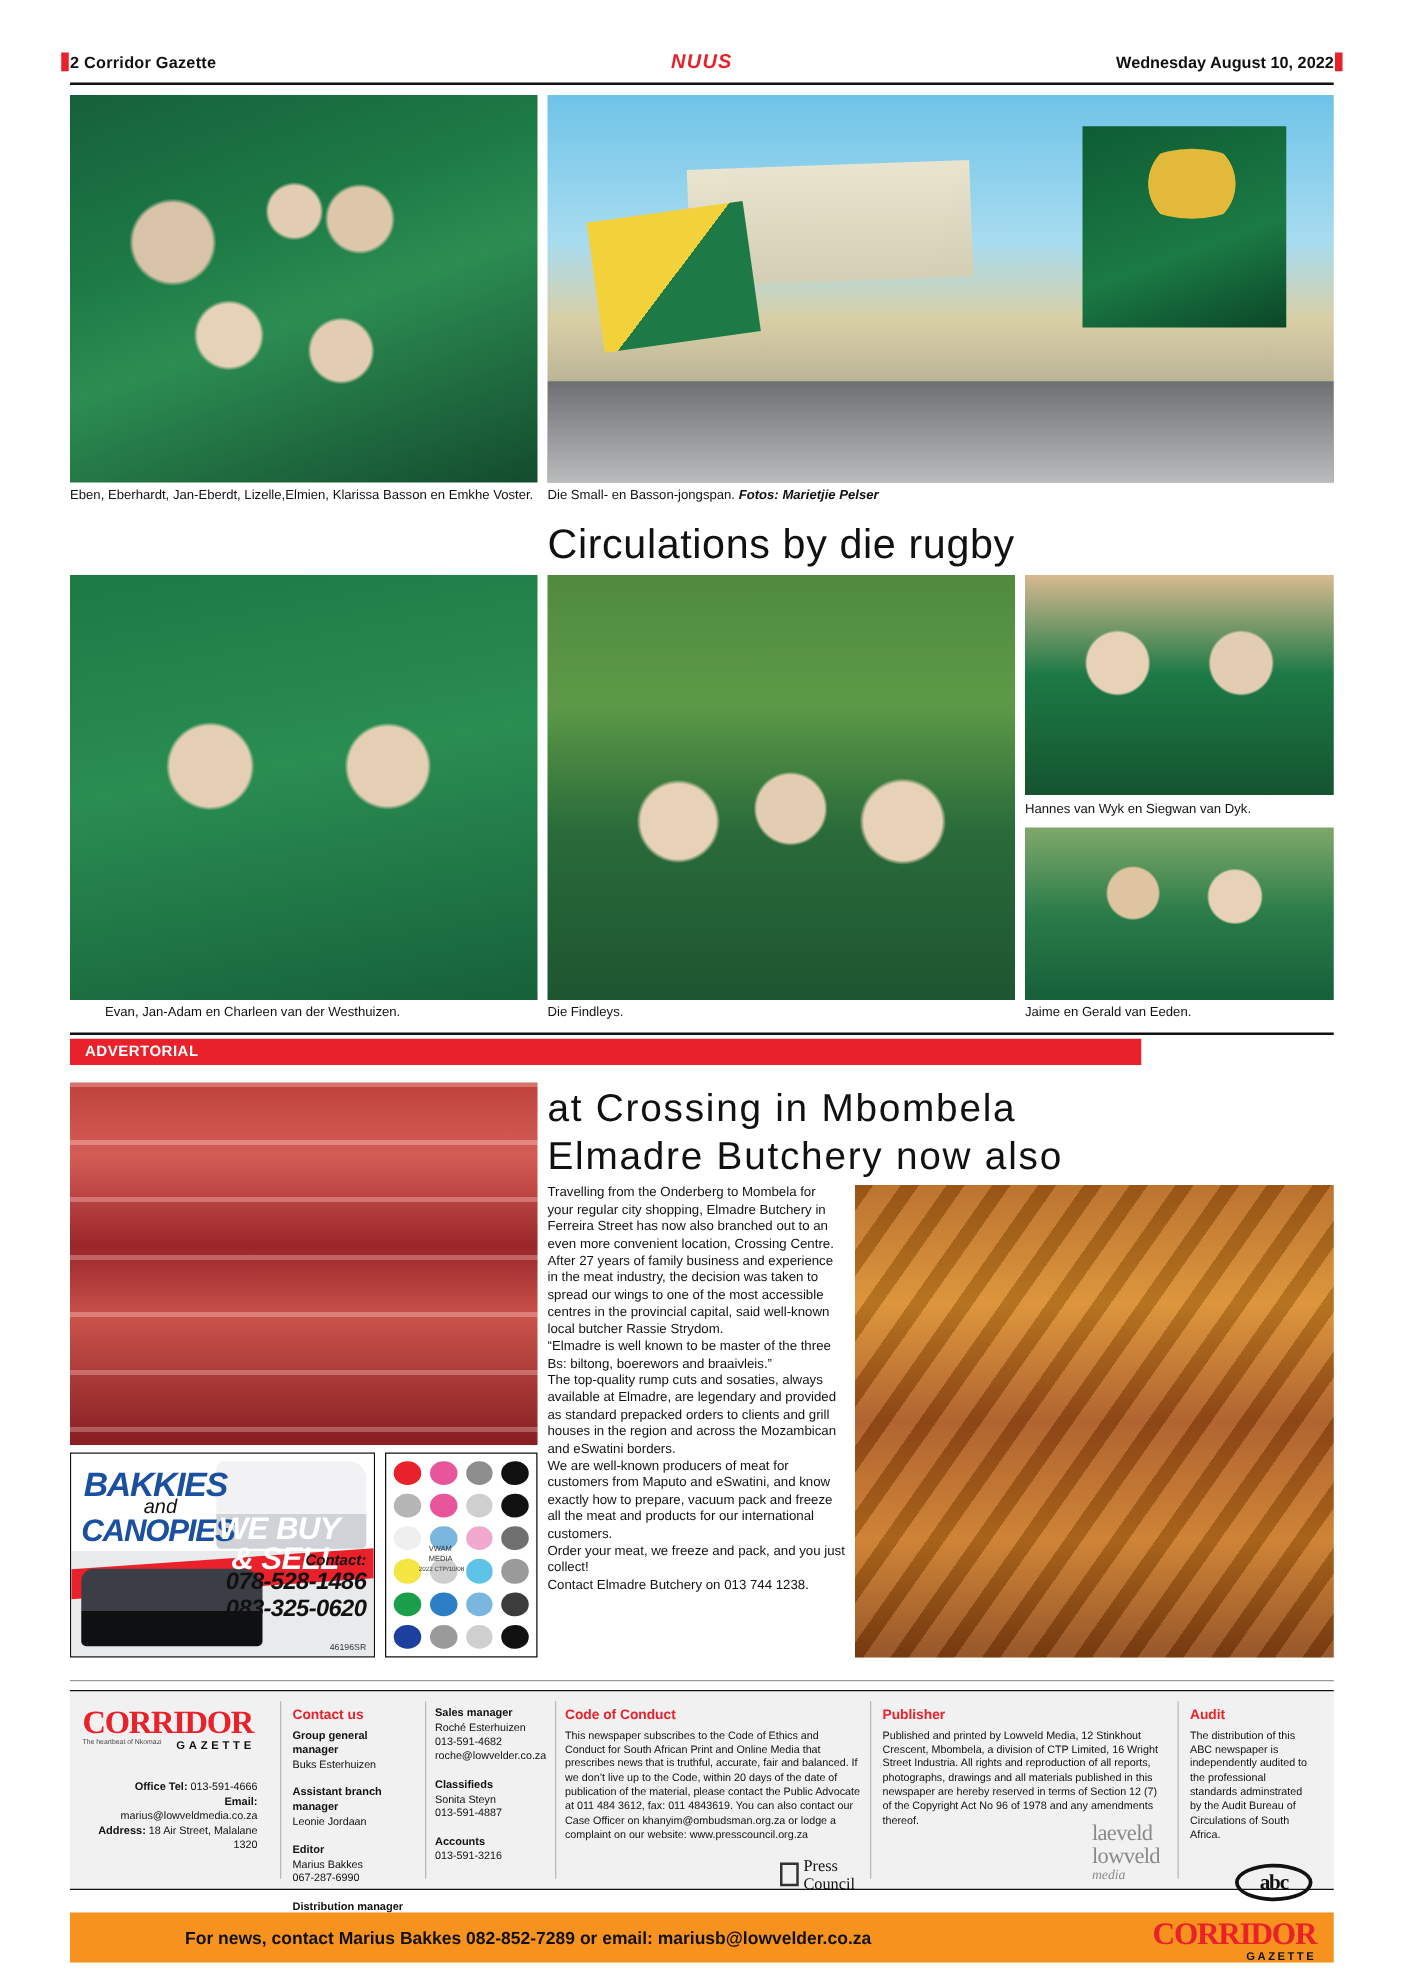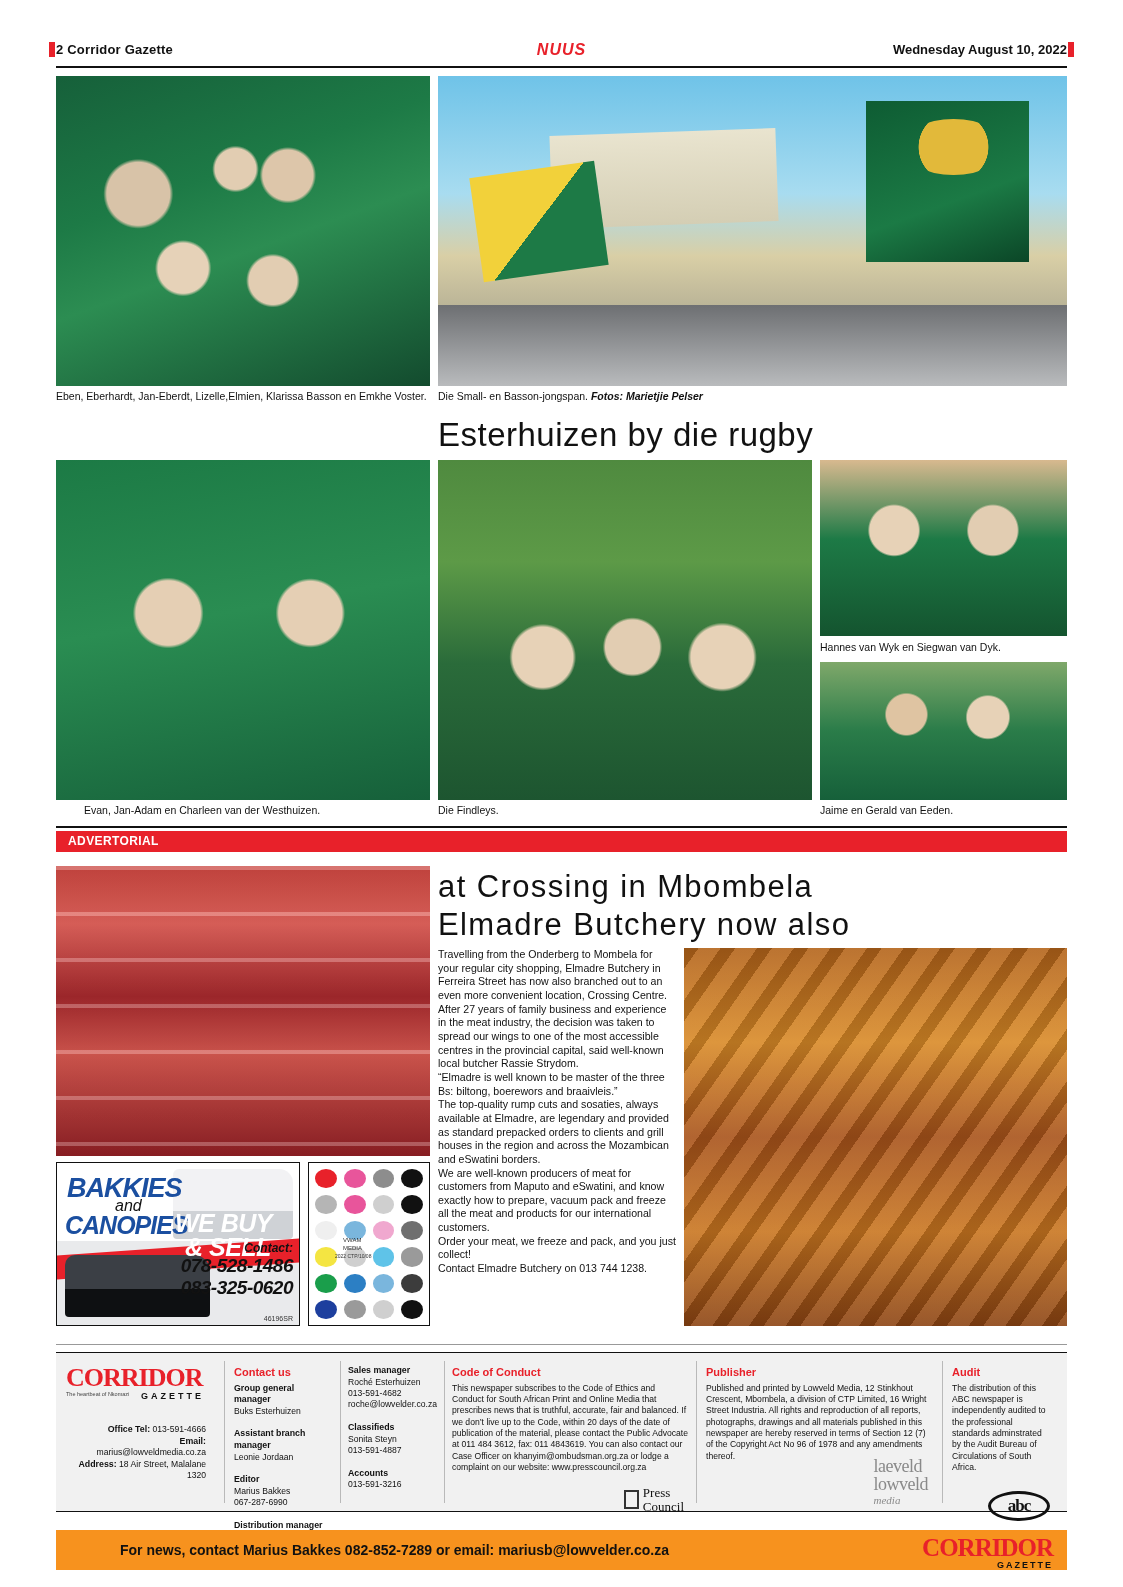--- a/index.html
+++ b/index.html
@@ -71,21 +71,21 @@
   }
 
   
   .headline {
     position:absolute; font-size:33px; font-weight:normal; letter-spacing:.5px;
     font-family:"Liberation Sans", sans-serif; color:#111;
   }
   .ad-headline { position:absolute; font-size:31px; letter-spacing:1.4px; color:#111; line-height:1.22; }
 
   
-  .adv-bar { position:absolute; left:0; width:1011px; height:21px; background:#e8212a; }
+  .adv-bar { position:absolute; left:0; width:857px; height:21px; background:#e8212a; }
   .adv-bar span { position:absolute; left:12px; top:3px; color:#fff; font-size:12px; font-weight:bold; letter-spacing:.4px; }
   .rule { position:absolute; background:#111; }
 
   
   .body-col { position:absolute; font-size:10.6px; line-height:1.29; color:#111; text-align:left; }
   .body-col p { margin:0; }
 
   
   .bakkies { position:absolute; border:1px solid #111; overflow:hidden; background:#fff; }
   .bk-sky { position:absolute; inset:0; background:linear-gradient(180deg,#ffffff 0 48%, #e9eaec 48% 100%); }
@@ -111,21 +111,21 @@
   
   .footer-panel { position:absolute; border-top:1px solid #111; border-bottom:1px solid #111; background:#f1f1f1; }
   .fcol { position:absolute; top:12px; font-size:8.6px; line-height:1.32; color:#111; }
   .fcol h4 { margin:0 0 3px 0; font-size:11px; color:#e8212a; }
   .fcol b { font-size:8.8px; }
   .vline { position:absolute; width:1px; background:#b9b9b9; top:8px; bottom:8px; }
 
   .corridor-logo { font-family:"Liberation Serif", serif; font-weight:bold; color:#e8212a; letter-spacing:-1px; }
 
   
-  .bottom-strip { position:absolute; left:0; width:1011px; height:40px; background:#f7921e; display:flex; align-items:center; }
+  .bottom-strip { position:absolute; left:0; width:1011px; height:40px; background:#f7921e; display:flex; align-items:center;padding-left:28px; }
   .bottom-strip .txt { margin-left:64px; font-size:14px; font-weight:bold; color:#111; }
   .bs-logo { position:absolute; right:14px; top:5px; text-align:right; }
   .bs-logo .c1 { font-family:"Liberation Serif", serif; font-weight:bold; font-size:25px; color:#e8212a; letter-spacing:-1px; line-height:1; }
   .bs-logo .c2 { font-size:9px; color:#111; letter-spacing:2px; font-weight:bold; }
 
   .abc-oval { width:62px; height:30px; border:3px solid #111; border-radius:50%; display:flex; align-items:center; justify-content:center; font-family:"Liberation Serif", serif; font-weight:bold; font-size:17px; letter-spacing:-1px; }
   .press-council { display:flex; align-items:center; gap:4px; }
   .pc-box { width:15px; height:19px; border:2px solid #333; }
   .lowveld-mark { font-family:"Liberation Serif", serif; color:#8a8a8a; font-size:18px; line-height:1; letter-spacing:-.5px; }
 </style>
@@ -150,21 +150,21 @@
     <div style="position:absolute;right:6%;top:8%;width:26%;height:52%;background:linear-gradient(160deg,#0e5c33,#1b7a45 60%,#0b4627);"></div>
     <div style="position:absolute;right:10%;top:14%;width:16%;height:18%;background:radial-gradient(circle,#e2b93a 0 60%,transparent 61%);border-radius:50%;"></div>
     <div style="position:absolute;left:0;bottom:0;width:100%;height:26%;background:linear-gradient(180deg,#6d6f72,#b9bbbd);"></div>
     <div style="position:absolute;left:6%;top:30%;width:20%;height:34%;background:linear-gradient(135deg,#f2d13a 0 50%,#1d7a46 50% 100%);transform:rotate(-8deg);"></div>
   </div>
   <div class="cap" style="left:382px; top:350px; width:629px;">
     <span>Die Small- en Basson-jongspan.</span>
     <b><i>Fotos: Marietjie Pelser</i></b>
   </div>
 
-  <div class="headline" style="left:382px; top:376px; width:629px;">Esterhuizen by die rugby</div>
+  <div class="headline" style="left:382px; top:376px; width:629px;">Circulations by die rugby</div>
 
   <div class="photo ph-green" style="left:0; top:420px; width:374px; height:340px;"></div>
   <div class="cap" style="left:0; top:764px; width:372px;margin-left:28px;">Evan, Jan-Adam en Charleen van der Westhuizen.</div>
 
   <div class="photo ph-stadium" style="left:382px; top:420px; width:374px; height:340px;"></div>
   <div class="cap" style="left:382px; top:764px; width:372px;">Die Findleys.</div>
 
   <div class="photo ph-two-boys" style="left:764px; top:420px; width:247px; height:176px;"></div>
   <div class="cap" style="left:764px; top:601px; width:247px;">Hannes van Wyk en Siegwan van Dyk.</div>
 

